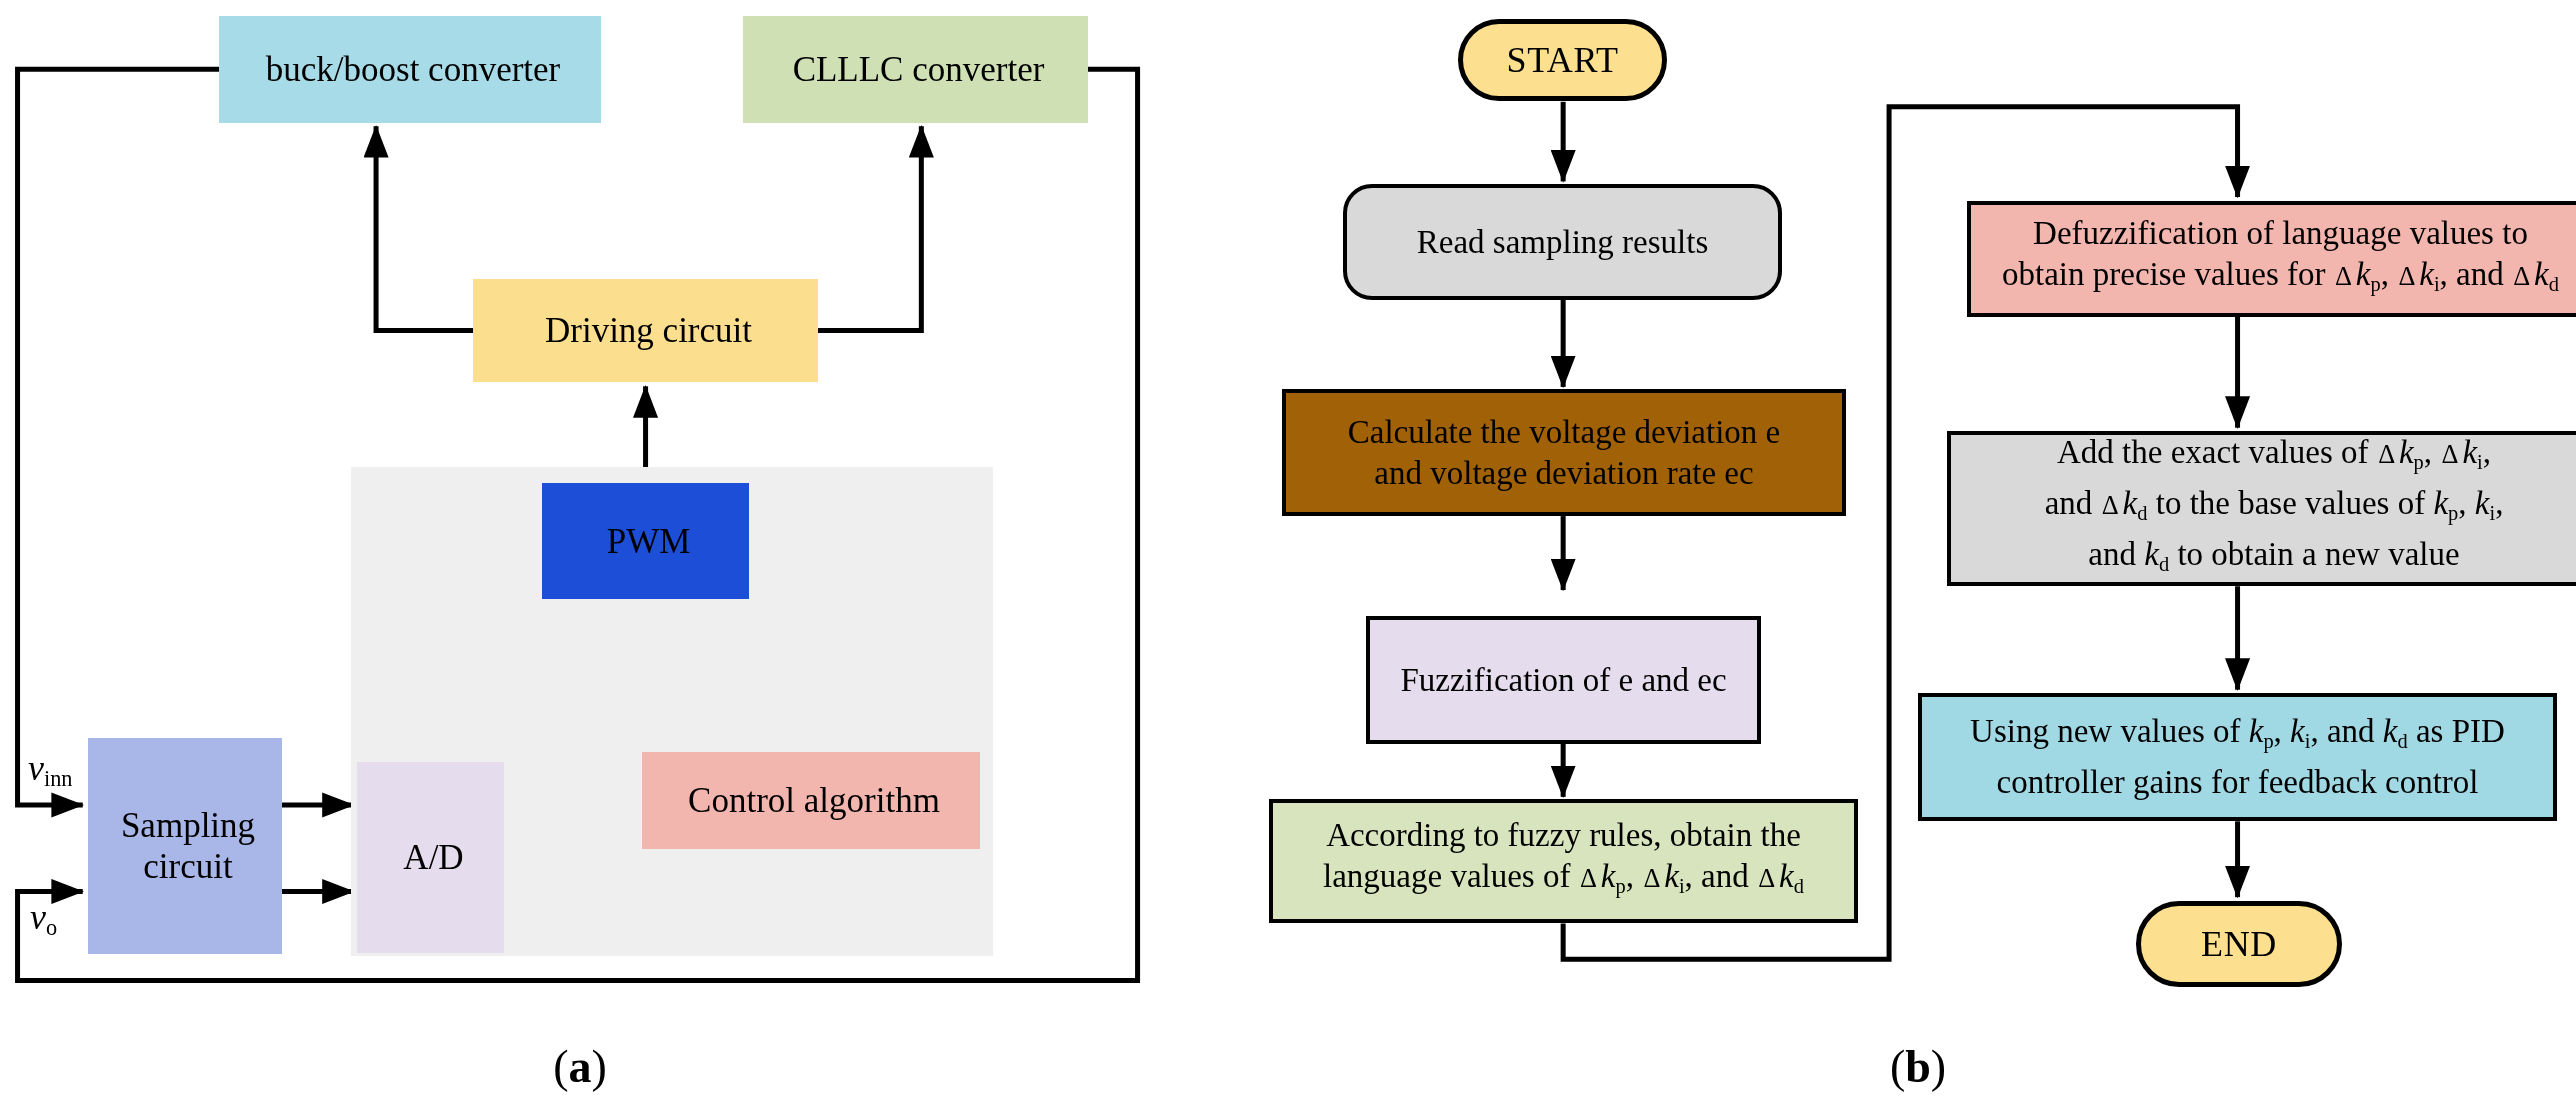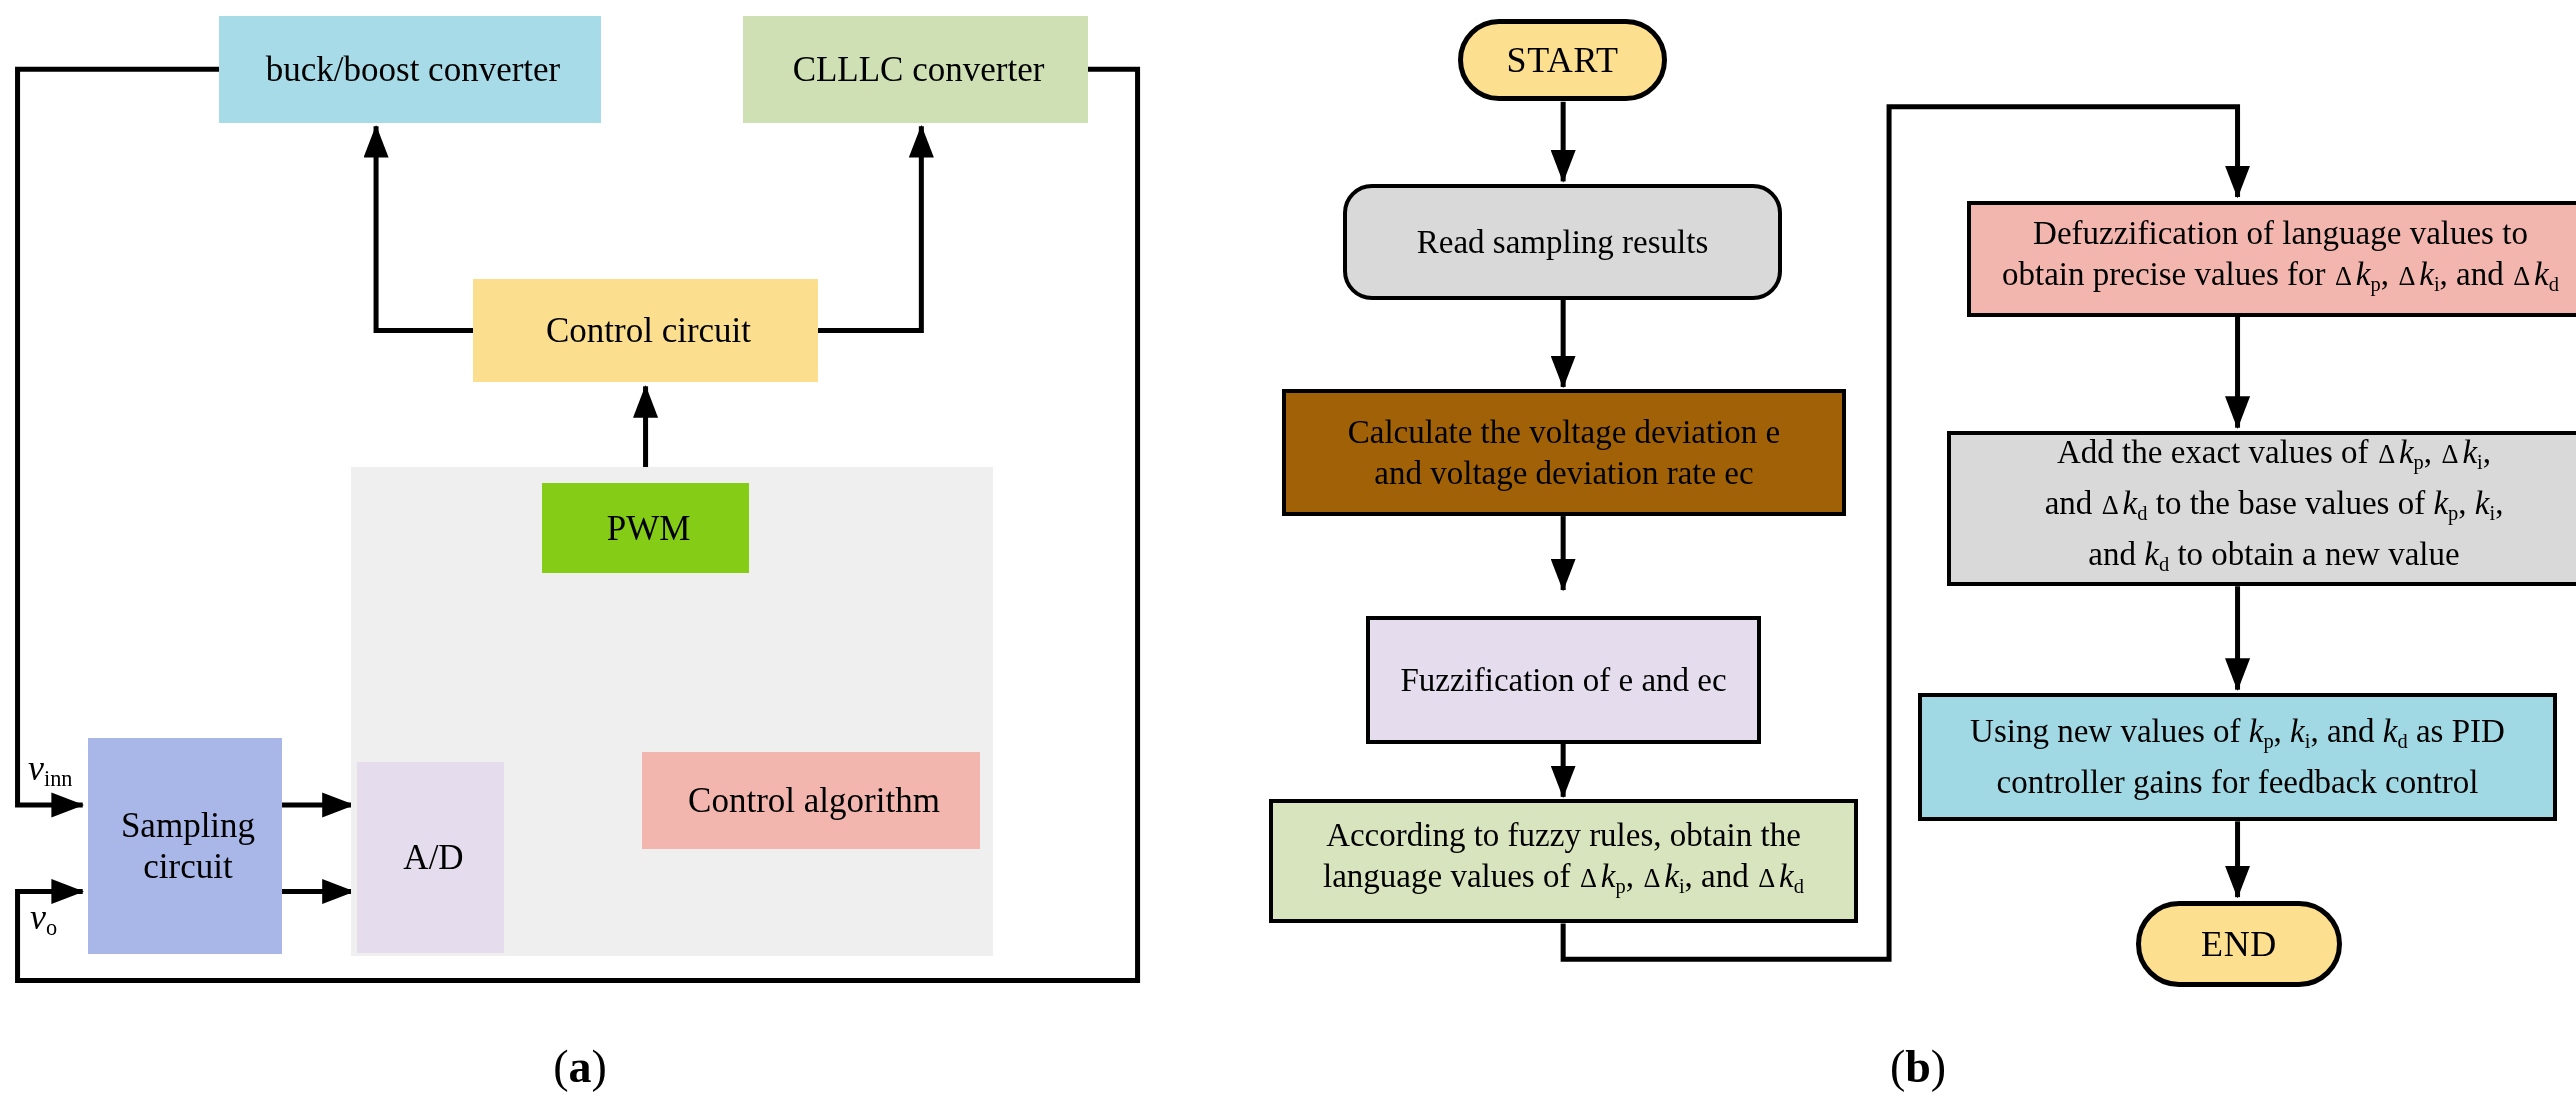--- a/index.html
+++ b/index.html
@@ -58,24 +58,24 @@
 
   <div class="abs box ablock" style="left: 219px; top: 15.7px; width: 382px; height: 107px; background-color: rgb(167, 219, 231);">
     <span>buck/boost converter</span>
   </div>
 
   <div class="abs box ablock" style="left: 743px; top: 15.7px; width: 345px; height: 107px; background-color: rgb(207, 224, 181);">
     <span>CLLLC converter</span>
   </div>
 
   <div class="abs box ablock" style="left: 473px; top: 279px; width: 345px; height: 103px; background-color: rgb(252, 223, 142);">
-    <span>Control circuit</span>
+    <span>Driving circuit</span>
   </div>
 
-  <div class="abs box ablock" style="left: 542px; top: 483px; width: 207px; height: 90px; background-color: #84cc16; align-items: center;">
+  <div class="abs box ablock" style="left: 542px; top: 483px; width: 207px; height: 116px; background-color: #1d4ed8; align-items: center;">
     <span>PWM</span>
   </div>
 
   <div class="abs box ablock" style="left: 642px; top: 752px; width: 338px; height: 97px; background-color: rgb(243, 182, 174);">
     <span>Control algorithm</span>
   </div>
 
   <div class="abs box ablock" style="left: 357px; top: 762px; width: 147px; height: 191px; background-color: rgb(229, 221, 237);">
     <span>A/D</span>
   </div>

